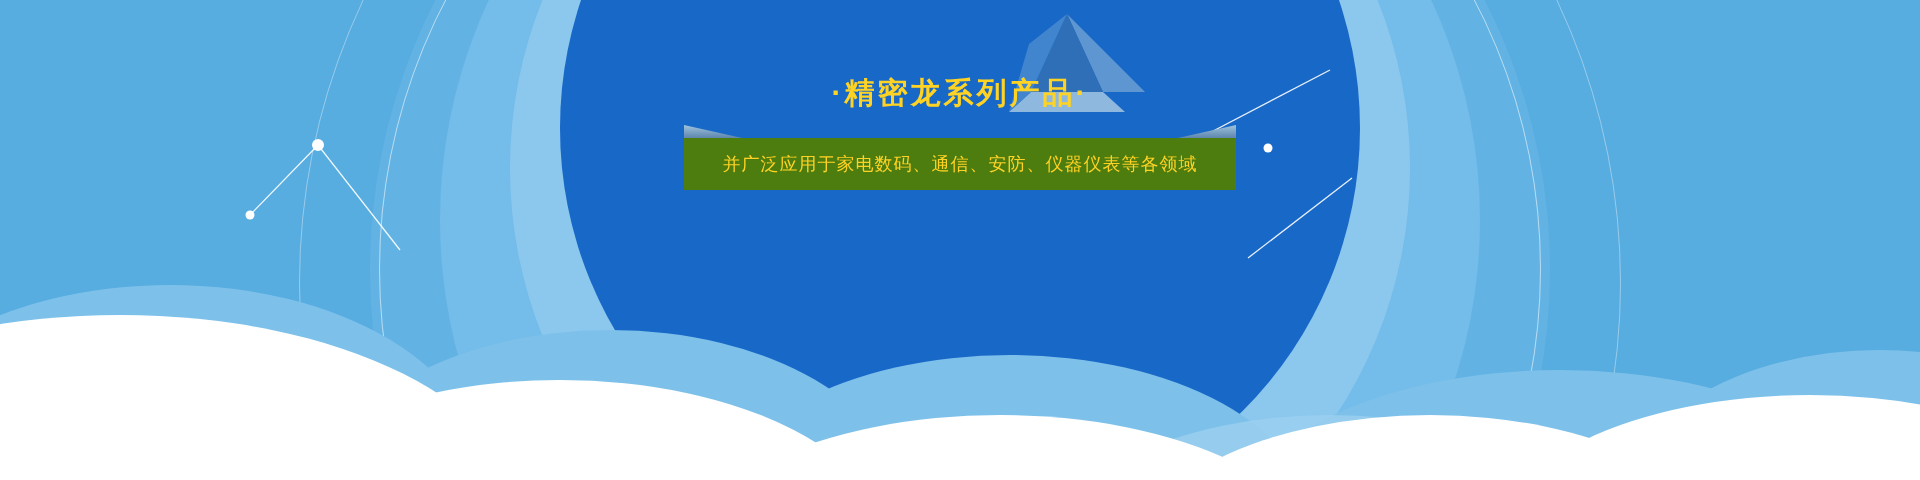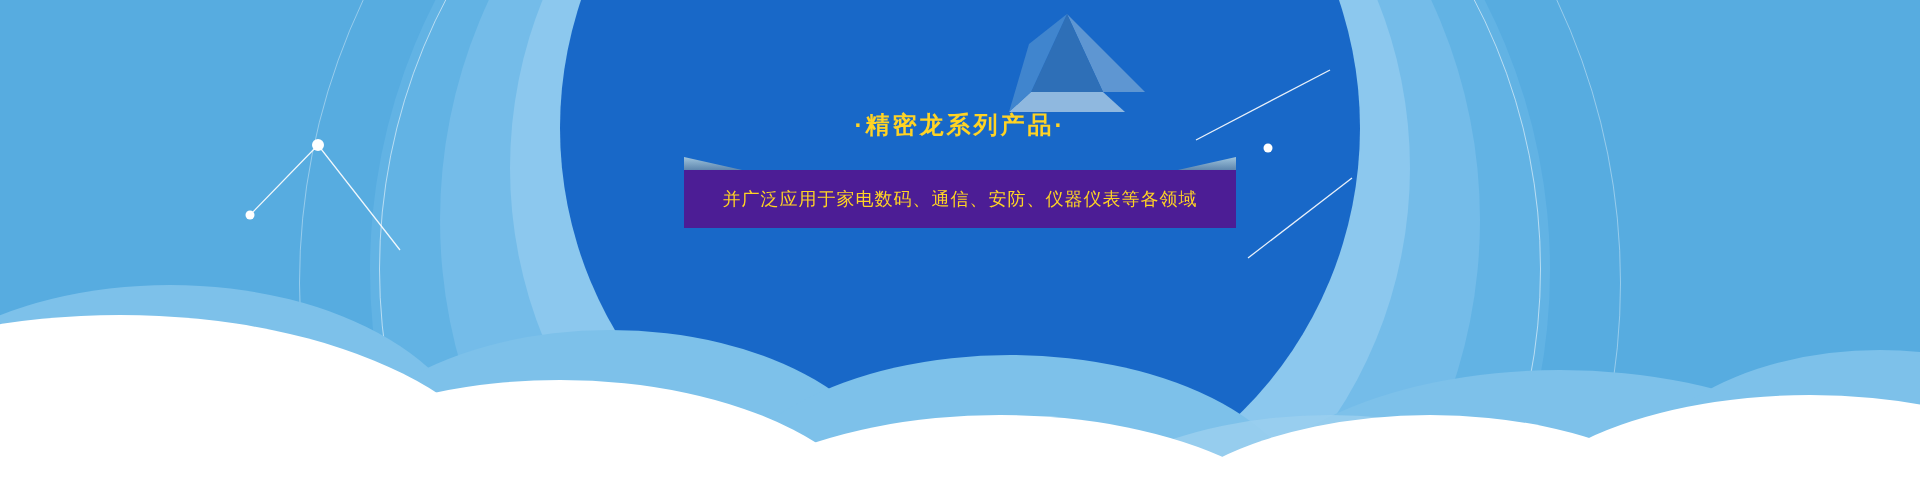--- a/index.html
+++ b/index.html
@@ -64,23 +64,23 @@
 
   
   #content{
     position:absolute;
     left:0;top:0;
     width:1920px;
     text-align:center;
   }
 
   #eyebrow{
-    margin-top:108px;
+    margin-top:76px;
     color:#FFD324;
-    font-size:24px;
+    font-size:30px;
     font-weight:bold;
     letter-spacing:3px;
     line-height:34px;
     white-space:nowrap;
   }
 
   #headline{
     margin-top:26px;
     font-size:54px;
     font-weight:bold;
@@ -96,22 +96,22 @@
   
   #ribbon-wrap{
     position:relative;
     margin:28px auto 0 auto;
     width:552px;
     height:44px;
   }
   #ribbon{
     position:absolute;
     left:0;top:0;
-    width:552px;height:58px;
-    background:#4c1d95;
+    width:552px;height:52px;
+    background:#4d7c0f;
     display:flex;
     align-items:center;
     justify-content:center;
   }
   #ribbon-fold{
     position:absolute;
     left:0;
     top:-13px;
     width:58px;height:13px;
     background:linear-gradient(180deg,#9FC4DD 0%,#5E86AE 100%);

